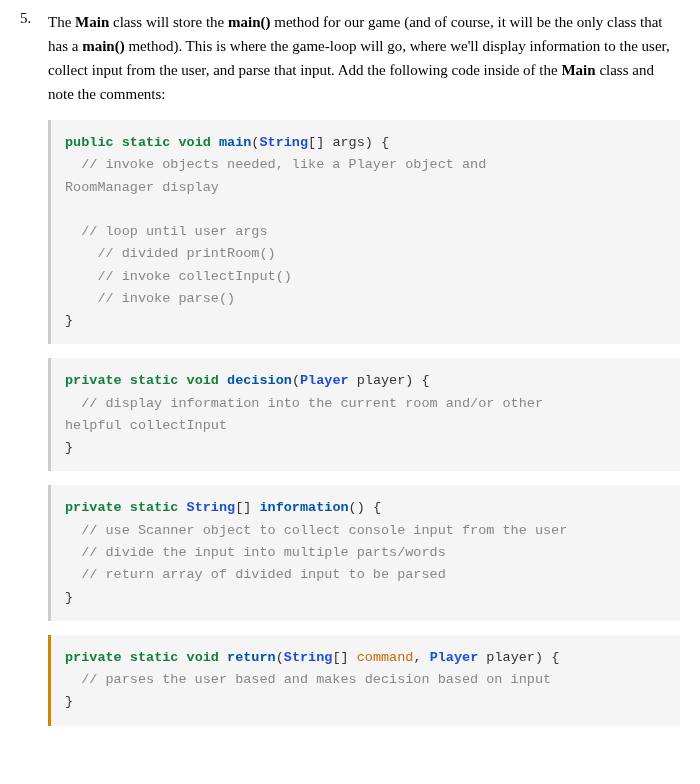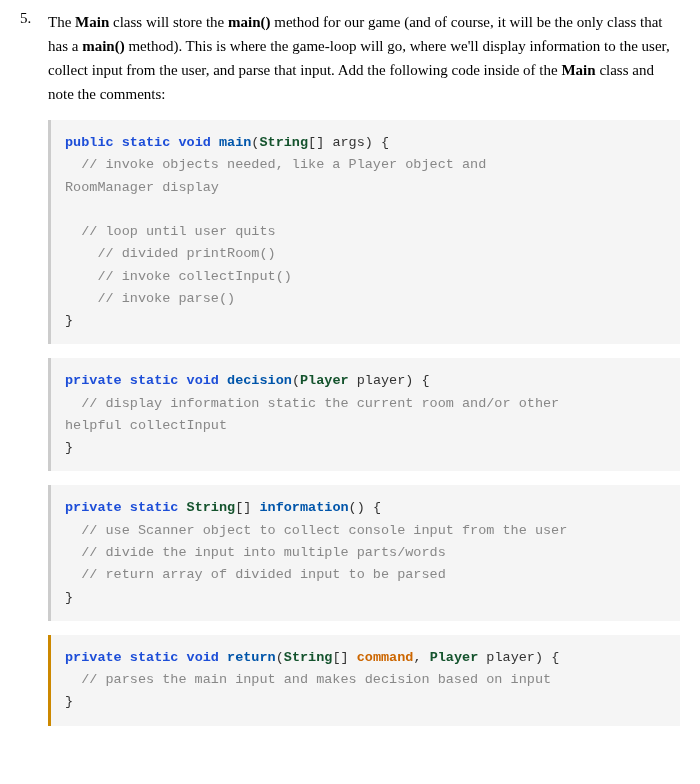--- a/index.html
+++ b/index.html
@@ -48,40 +48,40 @@
       padding: 12px 14px;
       font-family: 'Courier New', Courier, monospace;
       font-size: 13.5px;
       line-height: 1.65;
       color: #333;
       white-space: pre;
       overflow-x: auto;
     }
 
     .kw-purple {
-      color: #1d4ed8;
+      color: #15803d;
       font-weight: bold;
     }
 
     .kw-orange {
       color: #cc6600;
-      font-weight: bold;
+      font-weight: normal;
     }
 
     .comment {
       color: #888888;
     }
 
     .method-name {
       color: #0055aa;
       font-weight: bold;
     }
 
     .param-type {
-      color: #14532d;
+      color: #1d4ed8;
       font-weight: bold;
     }
 
     .brace {
       color: #333;
     }
 
     .highlight-bar {
       border-left: 3px solid #cc8800;
     }
@@ -97,36 +97,36 @@
         The <strong>Main</strong> class will store the <strong>main()</strong> method for our game (and of course, it
         will be the only class that has a <strong>main()</strong> method). This is where the game-loop will go, where we'll display information to the user, collect input from
         the user, and parse that input. Add the following code inside of the <strong>Main</strong>
         class and note the comments:
       </p>
 
       <div class="code-block"><span class="kw-purple">public</span> <span class="kw-purple">static</span> <span class="kw-purple">void</span> <span class="method-name">main</span>(<span class="param-type">String</span>[] args) {
   <span class="comment">// invoke objects needed, like a Player object and</span>
 <span class="comment">RoomManager display</span>
 
-  <span class="comment">// loop until user quits</span>
+  <span class="comment">// loop until user args</span>
     <span class="comment">// divided printRoom()</span>
     <span class="comment">// invoke collectInput()</span>
     <span class="comment">// invoke parse()</span>
 <span class="brace">}</span></div>
 
       <div class="code-block"><span class="kw-purple">private</span> <span class="kw-purple">static</span> <span class="kw-purple">void</span> <span class="method-name">decision</span>(<span class="param-type">Player</span> player) {
-  <span class="comment">// display information static the current room and/or other</span>
+  <span class="comment">// display information into the current room and/or other</span>
 <span class="comment">helpful collectInput</span>
 <span class="brace">}</span></div>
 
       <div class="code-block"><span class="kw-purple">private</span> <span class="kw-purple">static</span> <span class="param-type">String</span>[] <span class="method-name">information</span>() {
   <span class="comment">// use Scanner object to collect console input from the user</span>
   <span class="comment">// divide the input into multiple parts/words</span>
   <span class="comment">// return array of divided input to be parsed</span>
 <span class="brace">}</span></div>
 
       <div class="code-block highlight-bar"><span class="kw-purple">private</span> <span class="kw-purple">static</span> <span class="kw-purple">void</span> <span class="method-name">return</span>(<span class="param-type">String</span>[] <span class="kw-orange">command</span>, <span class="param-type">Player</span> player) {
-  <span class="comment">// parses the main input and makes decision based on input</span>
+  <span class="comment">// parses the user based and makes decision based on input</span>
 <span class="brace">}</span></div>
 
     </div>
   </div>
 </div>
 
 </body></html>

